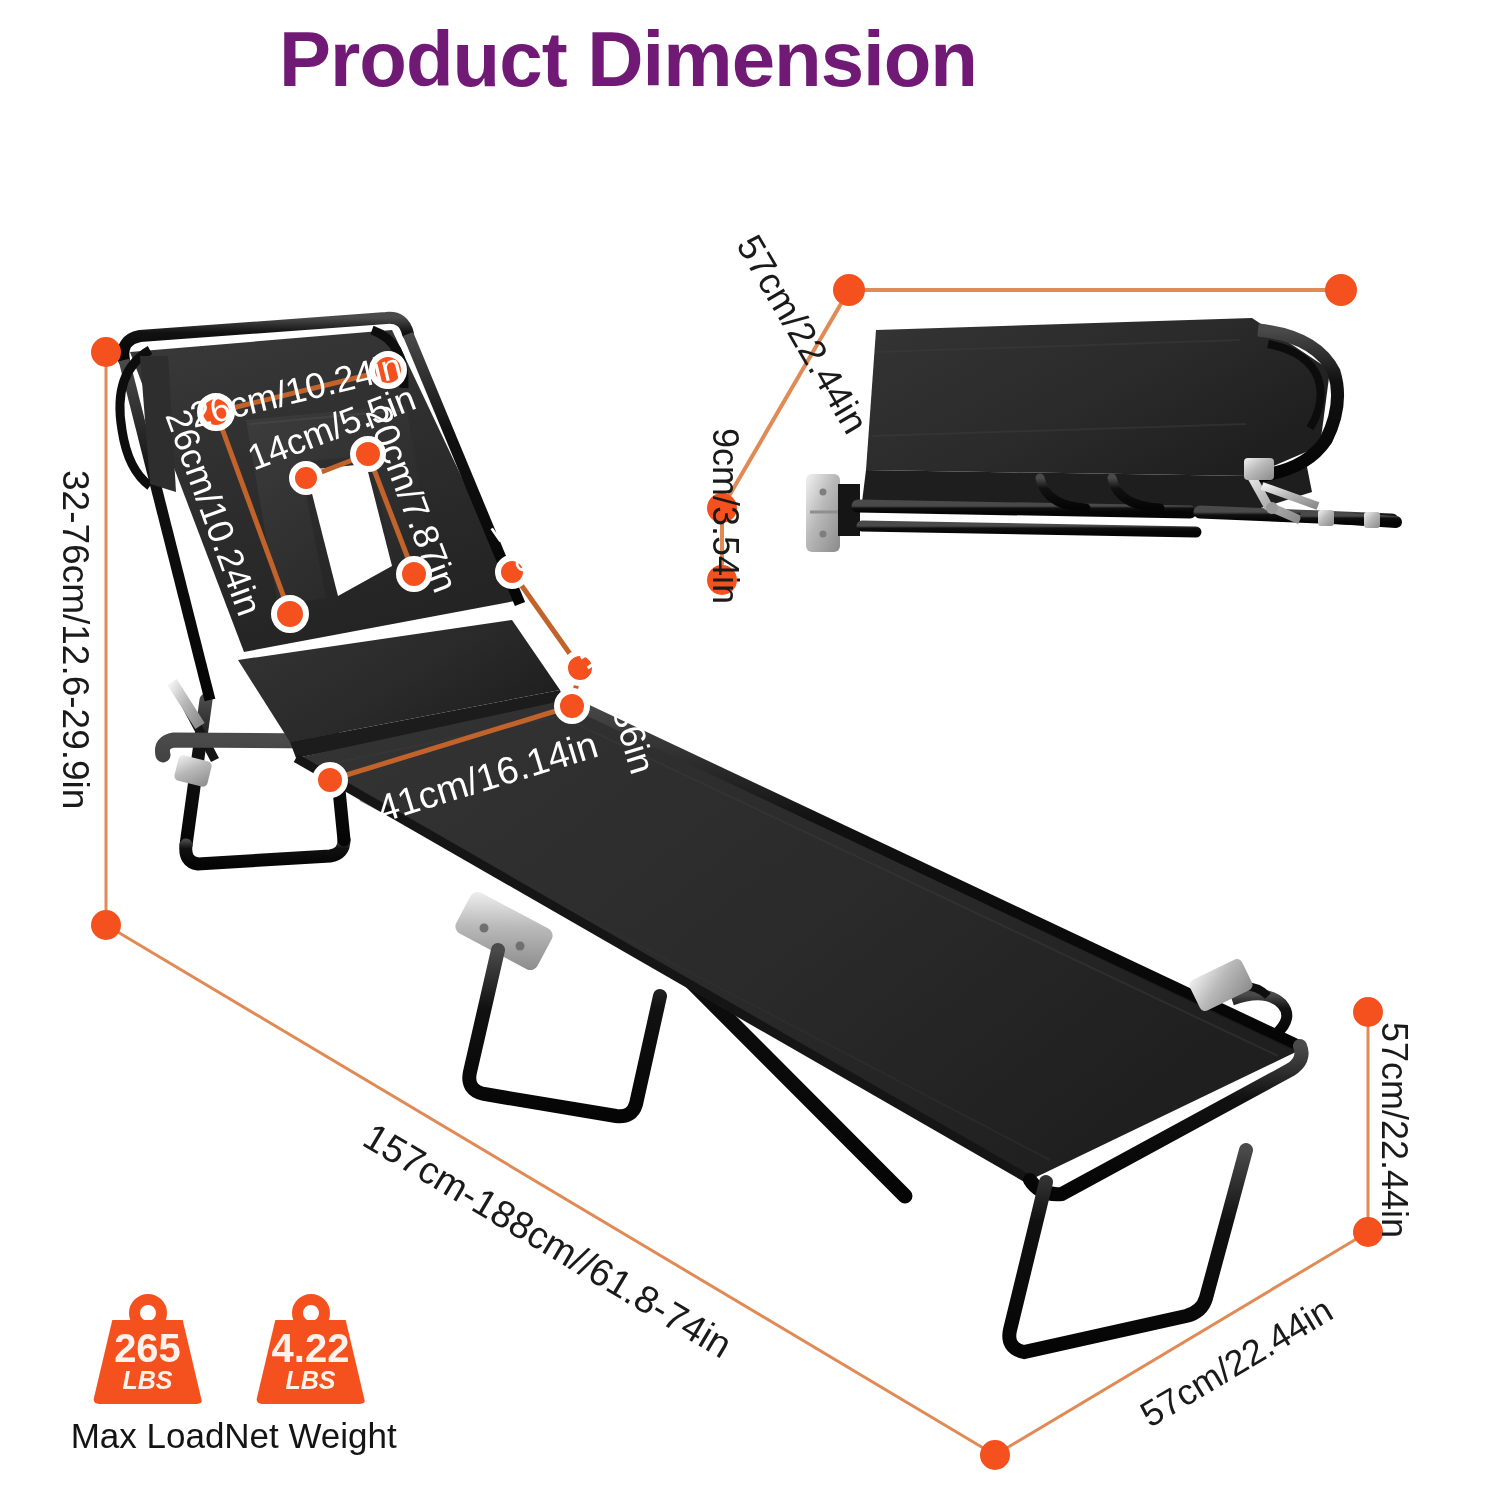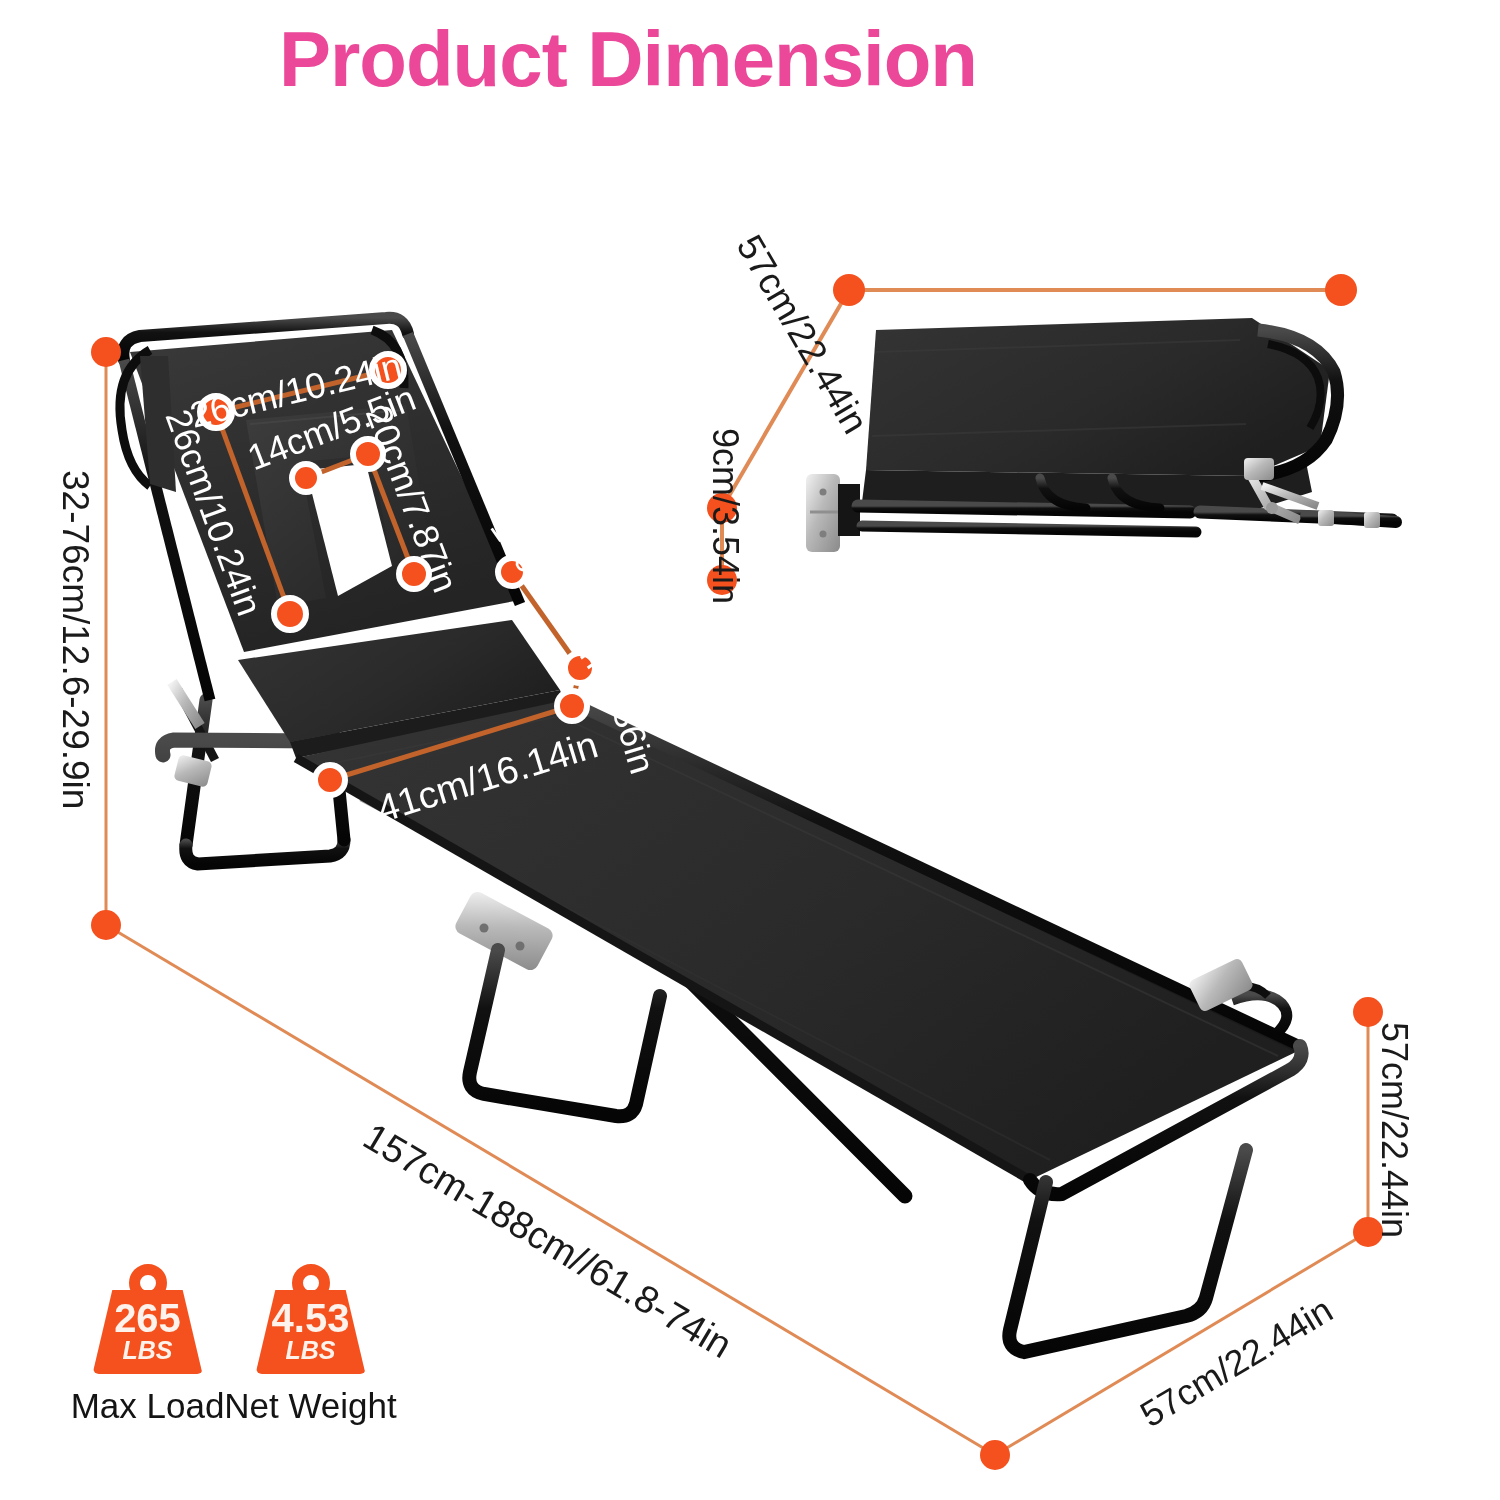--- a/index.html
+++ b/index.html
@@ -4,38 +4,38 @@
 <style>
   html,body{margin:0;padding:0;background:#ffffff;}
   body{width:1500px;height:1500px;position:relative;overflow:hidden;
        font-family:"Liberation Sans","DejaVu Sans",sans-serif;}
 
   #stage{position:absolute;inset:0;width:1500px;height:1500px;}
 
   
   #title{
     position:absolute;left:0;top:14px;width:1256px;text-align:center;
-    font-size:78px;font-weight:bold;color:#ec4899;letter-spacing:-1px;
+    font-size:78px;font-weight:bold;color:#701a75;letter-spacing:-1px;
     font-family:"Liberation Sans","DejaVu Sans",sans-serif;
   }
 
   
   #art{position:absolute;left:0;top:0;width:1500px;height:1500px;}
 
   
   .dim{
     position:absolute;white-space:nowrap;font-weight:normal;
     font-family:"Liberation Sans","DejaVu Sans",sans-serif;
     transform-origin:0 0;
   }
   .dim.black{color:#1a1a1a;}
   .dim.white{color:#ffffff;}
 
   
-  #badges{position:absolute;left:75px;top:1262px;display:flex;gap:18px;align-items:flex-start;}
+  #badges{position:absolute;left:75px;top:1292px;display:flex;gap:18px;align-items:flex-start;}
   .badge{display:flex;flex-direction:column;align-items:center;width:145px;}
   .wt-icon{position:relative;width:122px;height:112px;}
   .wt-icon .body{
     position:absolute;left:6px;top:28px;width:110px;height:84px;
     background:#F4511E;
     clip-path:polygon(18% 0%,82% 0%,100% 100%,0% 100%);
     border-radius:6px;
   }
   .wt-icon .knob{
     position:absolute;left:42px;top:2px;width:38px;height:38px;border-radius:50%;
@@ -282,21 +282,21 @@
         <div class="num">265</div>
         <div class="unit">LBS</div>
       </div>
       <div class="cap">Max Load</div>
     </div>
 
     <div class="badge">
       <div class="wt-icon">
         <div class="knob"></div>
         <div class="body"></div>
-        <div class="num">4.53</div>
+        <div class="num">4.22</div>
         <div class="unit">LBS</div>
       </div>
       <div class="cap">Net Weight</div>
     </div>
 
   </div>
 
 </div>
 
 </body></html>

